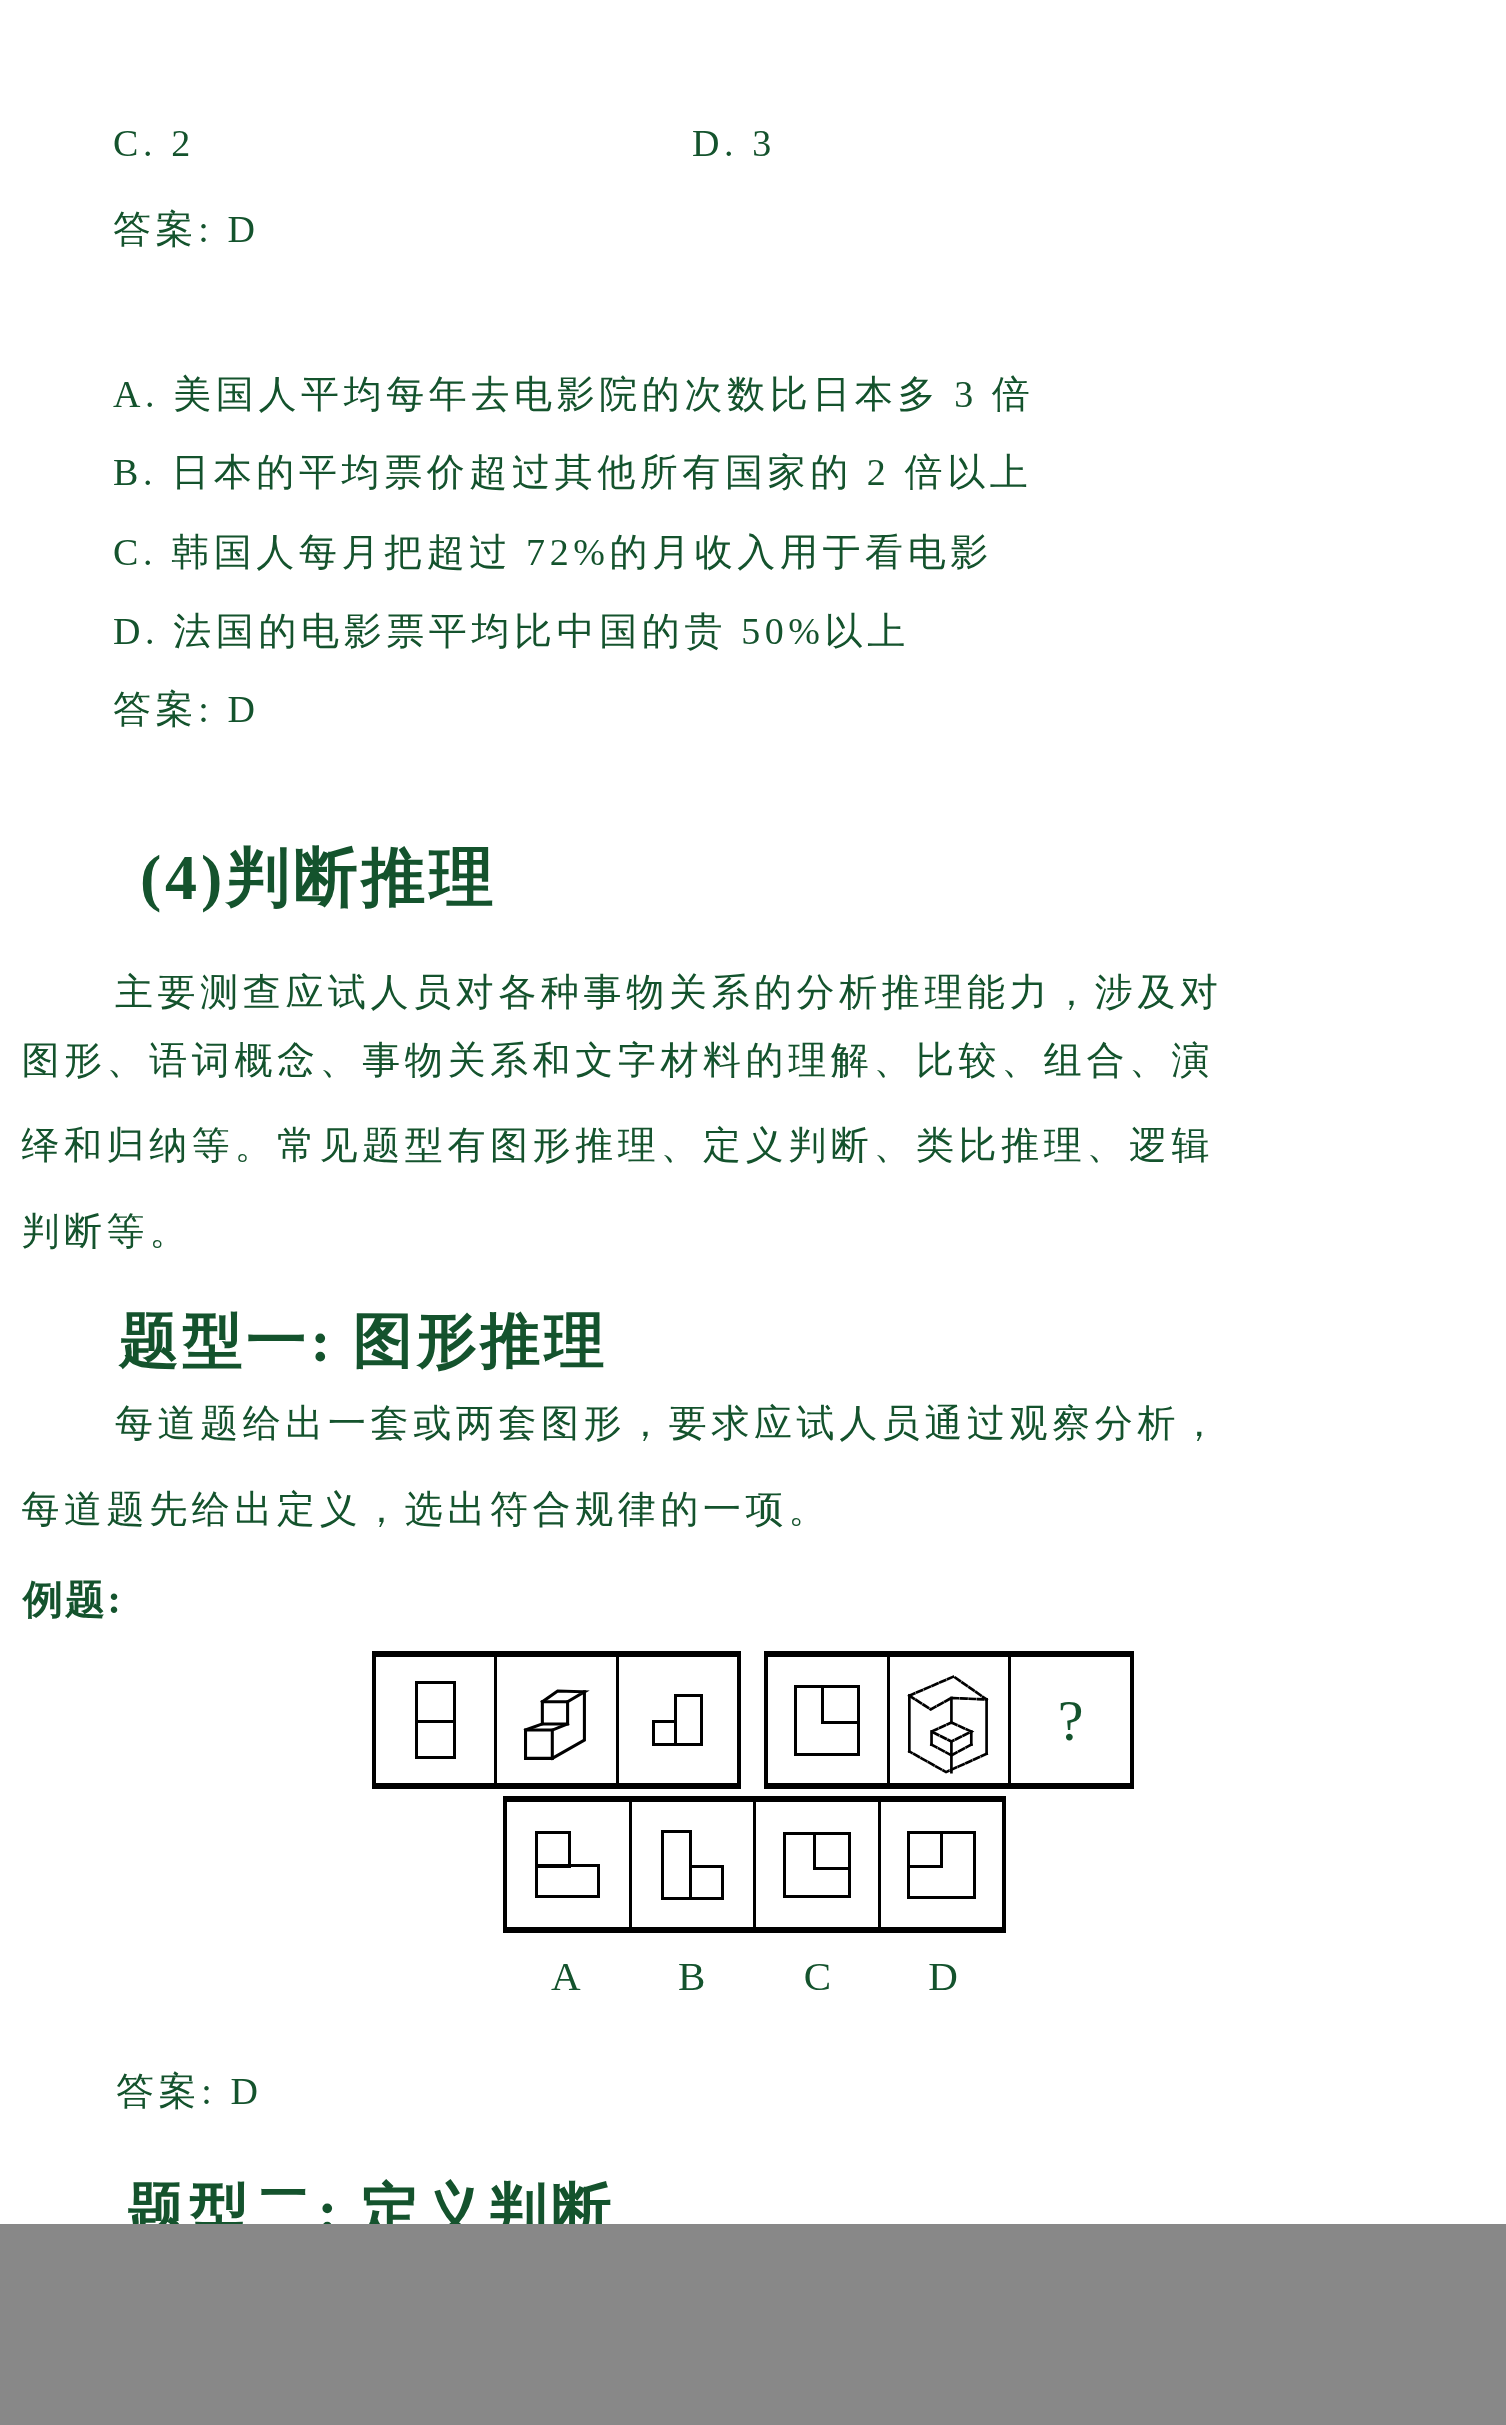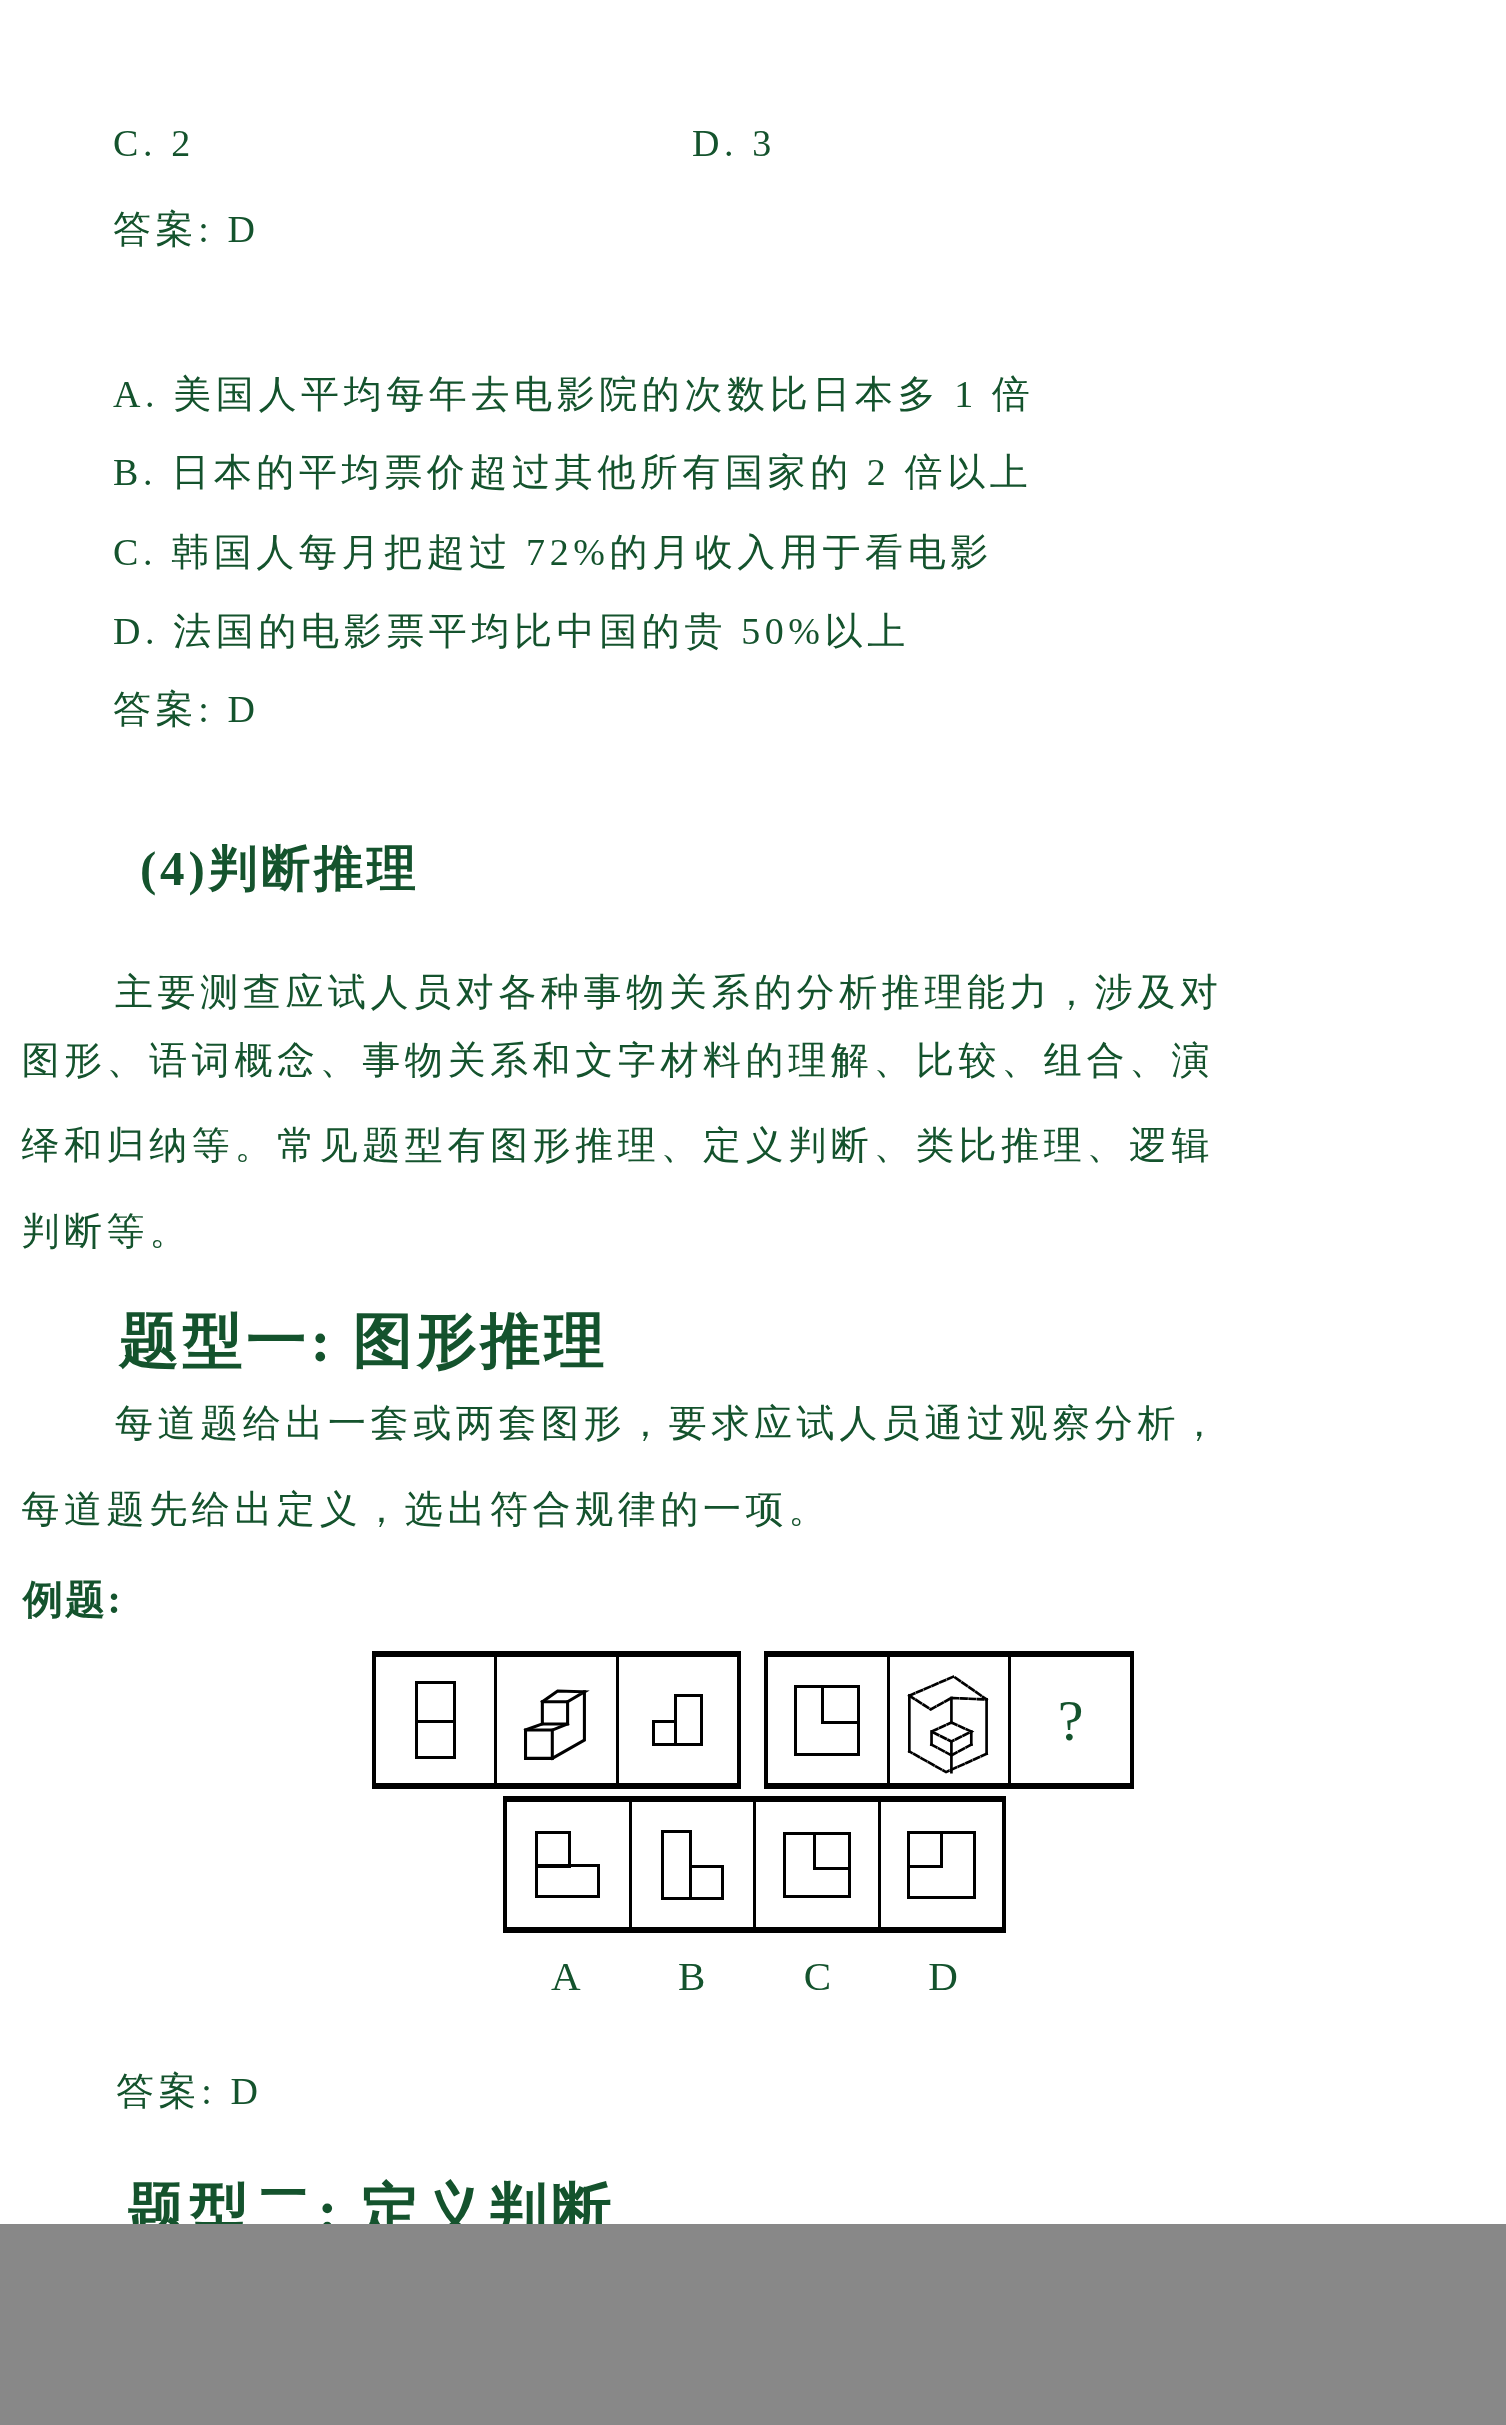--- a/index.html
+++ b/index.html
@@ -12,21 +12,21 @@
     overflow:hidden;
   }
   .tline{
     position:absolute;
     white-space:nowrap;
     font-size:38px;
     letter-spacing:4.6px;
     line-height:1.15;
   }
   .bold{font-weight:bold;}
-  .h1{font-size:49px;letter-spacing:3.8px;}
+  .h1{font-size:64px;letter-spacing:3.8px;}
   .h2{font-size:60px;letter-spacing:3.8px;}
   .h3{font-size:40px;letter-spacing:2.3px;}
   .pagenum{font-size:41px;letter-spacing:7.6px;}
 
   
   .figbox{
     position:absolute;
     display:flex;
     border:4.6px solid #000;
     border-top-width:6.9px;
@@ -85,21 +85,21 @@
 </style>
 </head>
 <body>
 
 <div class="page">
 
   <div class="tline" style="top:122px;left:113px;">C. 2</div>
   <div class="tline" style="top:122px;left:692px;">D. 3</div>
   <div class="tline" style="top:208px;left:113px;">答案: D</div>
 
-  <div class="tline" style="top:373px;left:113px;">A. 美国人平均每年去电影院的次数比日本多 1 倍</div>
+  <div class="tline" style="top:373px;left:113px;">A. 美国人平均每年去电影院的次数比日本多 3 倍</div>
   <div class="tline" style="top:451px;left:113px;">B. 日本的平均票价超过其他所有国家的 2 倍以上</div>
   <div class="tline" style="top:531px;left:113px;">C. 韩国人每月把超过 72%的月收入用于看电影</div>
   <div class="tline" style="top:610px;left:113px;">D. 法国的电影票平均比中国的贵 50%以上</div>
   <div class="tline" style="top:688px;left:113px;">答案: D</div>
 
   <div class="tline bold h1" style="top:841px;left:140px;">(4)判断推理</div>
   <div class="tline" style="top:971px;left:115px;">主要测查应试人员对各种事物关系的分析推理能力，涉及对</div>
   <div class="tline" style="top:1039px;left:21.4px;">图形、语词概念、事物关系和文字材料的理解、比较、组合、演</div>
   <div class="tline" style="top:1124px;left:21.4px;">绎和归纳等。常见题型有图形推理、定义判断、类比推理、逻辑</div>
   <div class="tline" style="top:1210px;left:21.4px;">判断等。</div>

